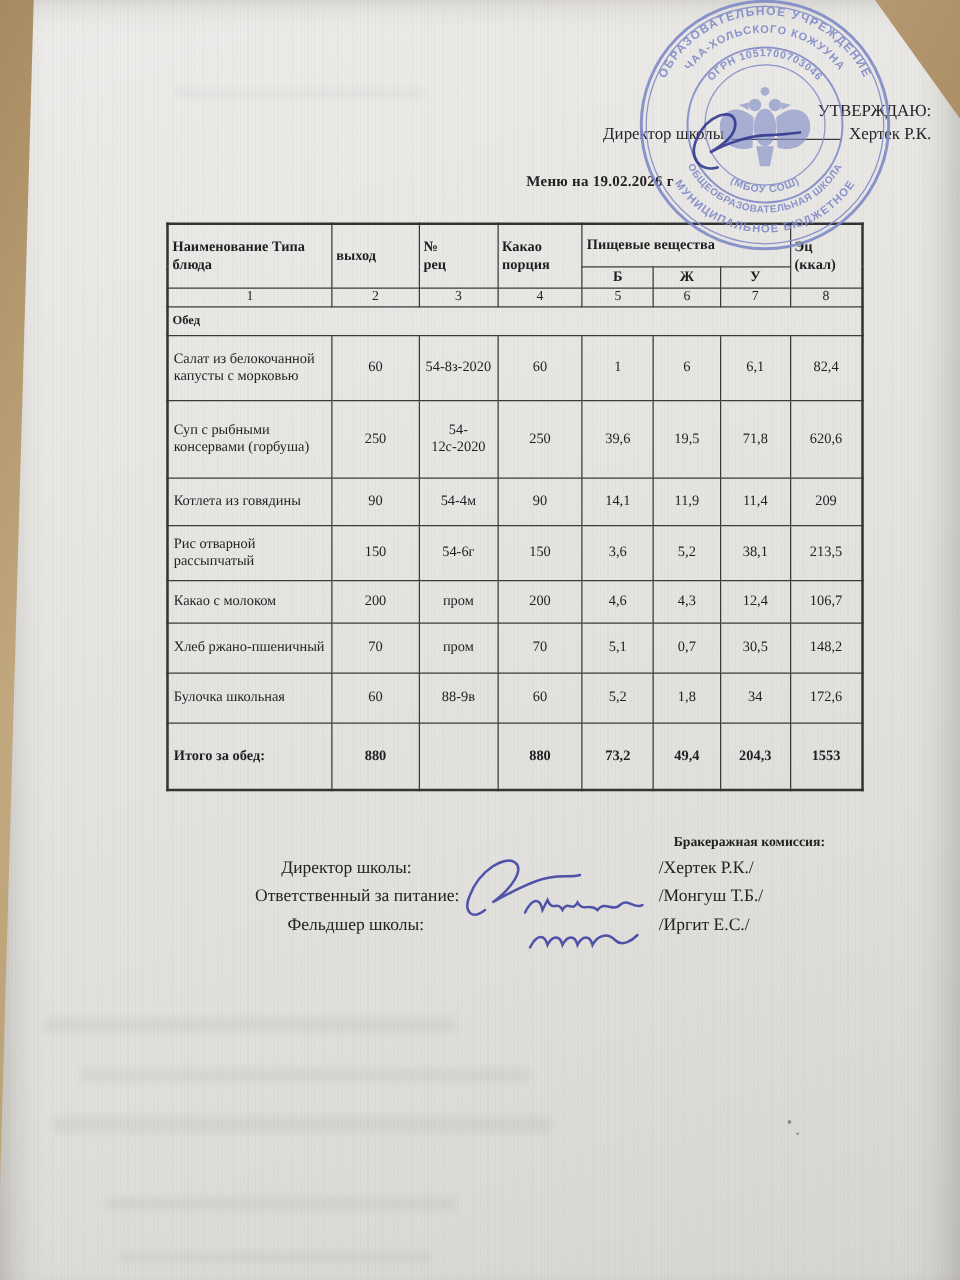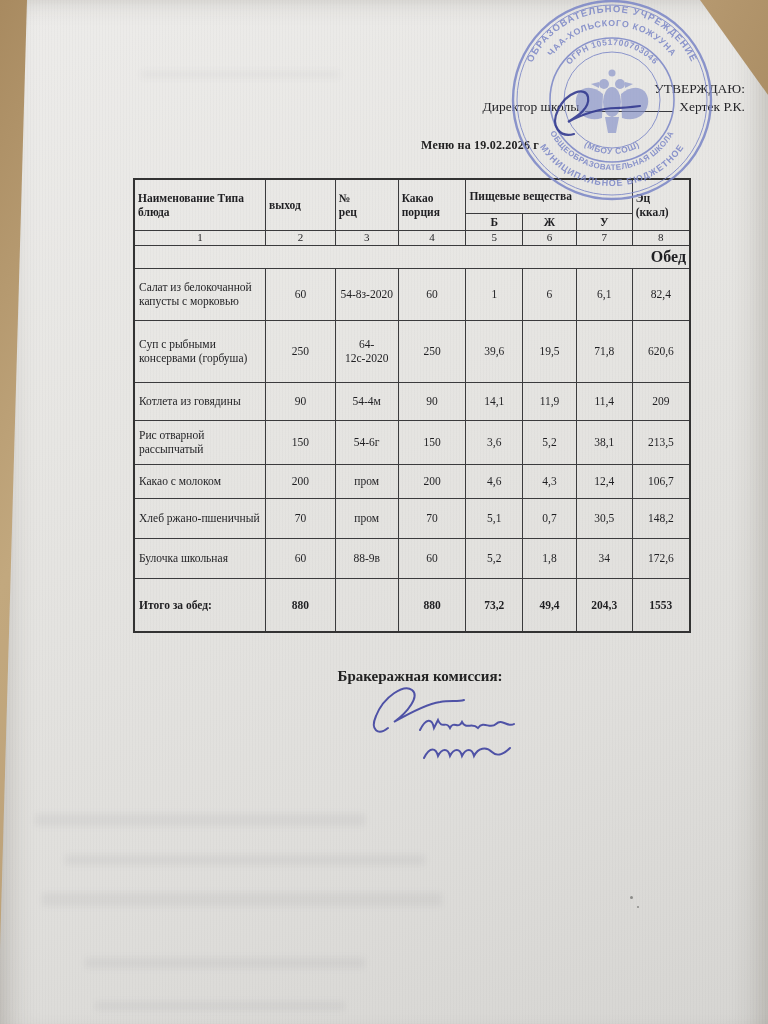--- a/index.html
+++ b/index.html
@@ -43,28 +43,28 @@
   
   .menu-table{position:absolute; left:133px; top:178px; width:558px; z-index:2;
               border-collapse:collapse; color:#1f1f22; background:transparent;font-family:Liberation Serif, serif;}
   .menu-table th,.menu-table td{
     border:1.6px solid #3b3b3d; font-size:11.5px; padding:1px 3px;
     text-align:center; vertical-align:middle; line-height:1.25; font-weight:normal;}
   .menu-table{border:2.4px solid #333;}
   .menu-table th{font-weight:bold; text-align:left; white-space:pre-line;}
   .h-sub th{text-align:center;}
   .h-num td{height:14px; font-size:11px; padding:0;}
-  .section-row td{font-weight:bold; font-size:16px; text-align:right; height:20px;}
+  .section-row td{font-weight:bold; font-size:10px; text-align:left; height:20px;}
   .dish td:first-child{text-align:left; padding-left:4px;}
   .total-row td{font-weight:bold;}
   .total-row td:first-child{text-align:left; padding-left:4px;}
 
   
   .commission{position:absolute; left:180px; top:668px; width:480px; z-index:2; color:#222;}
-  .commission-title{text-align:center; font-weight:bold; font-size:15px;}
+  .commission-title{text-align:right; font-weight:bold; font-size:11px;}
   .c-row{position:relative; height:23px; font-size:14px;}
   .c-rows{margin-top:7px;}
   .c-label{position:absolute; top:0;}
   .c-name{position:absolute; left:347px; top:0;}
 </style>
 </head>
 <body>
 
 <div id="page">
   <div class="paper"></div>
@@ -174,21 +174,21 @@
         <td>54-8з-2020</td>
         <td>60</td>
         <td>1</td>
         <td>6</td>
         <td>6,1</td>
         <td>82,4</td>
       </tr>
       <tr class="dish" style="height:62px;padding-left:35px;">
         <td>Суп с рыбными консервами  (горбуша)</td>
         <td>250</td>
-        <td>64-12с-2020</td>
+        <td>54-12с-2020</td>
         <td>250</td>
         <td>39,6</td>
         <td>19,5</td>
         <td>71,8</td>
         <td>620,6</td>
       </tr>
       <tr class="dish" style="height:38px;">
         <td>Котлета из говядины</td>
         <td>90</td>
         <td>54-4м</td>
@@ -246,20 +246,34 @@
         <td>73,2</td>
         <td>49,4</td>
         <td>204,3</td>
         <td>1553</td>
       </tr>
     </tbody>
   </table>
 
   <div class="commission">
     <div class="commission-title">Бракеражная комиссия:</div>
+    <div class="c-rows">
+      <div class="c-row">
+        <span class="c-label" style="left:45px;">Директор школы:</span>
+        <span class="c-name">/Хертек Р.К./</span>
+      </div>
+      <div class="c-row">
+        <span class="c-label" style="left:24px;">Ответственный за питание:</span>
+        <span class="c-name">/Монгуш Т.Б./</span>
+      </div>
+      <div class="c-row">
+        <span class="c-label" style="left:50px;">Фельдшер школы:</span>
+        <span class="c-name">/Иргит Е.С./</span>
+      </div>
+    </div>
   </div>
 
   <svg class="sig-svg" style="left:360px;top:678px;" width="200" height="100" viewBox="0 0 200 100">
     <g fill="none" stroke="#4347a2" stroke-width="2" stroke-linecap="round" opacity="0.92">
       <path d="M28,50 C18,58 10,52 16,38 C24,18 44,6 52,12 C60,18 48,34 34,44 C48,36 66,26 80,24 C90,22 98,24 104,22"></path>
       <path d="M60,52 C66,40 72,40 74,50 L78,42 C82,52 86,42 90,50 C94,42 98,52 102,44 C106,52 112,44 118,50 C124,42 130,52 136,46 C142,40 148,50 154,46"></path>
       <path d="M64,80 C70,68 76,70 78,78 C82,70 88,70 90,78 C94,70 100,70 102,78 C106,70 112,70 114,78 C118,70 126,68 132,74 C138,80 146,74 150,70"></path>
     </g>
   </svg>
 </div>

